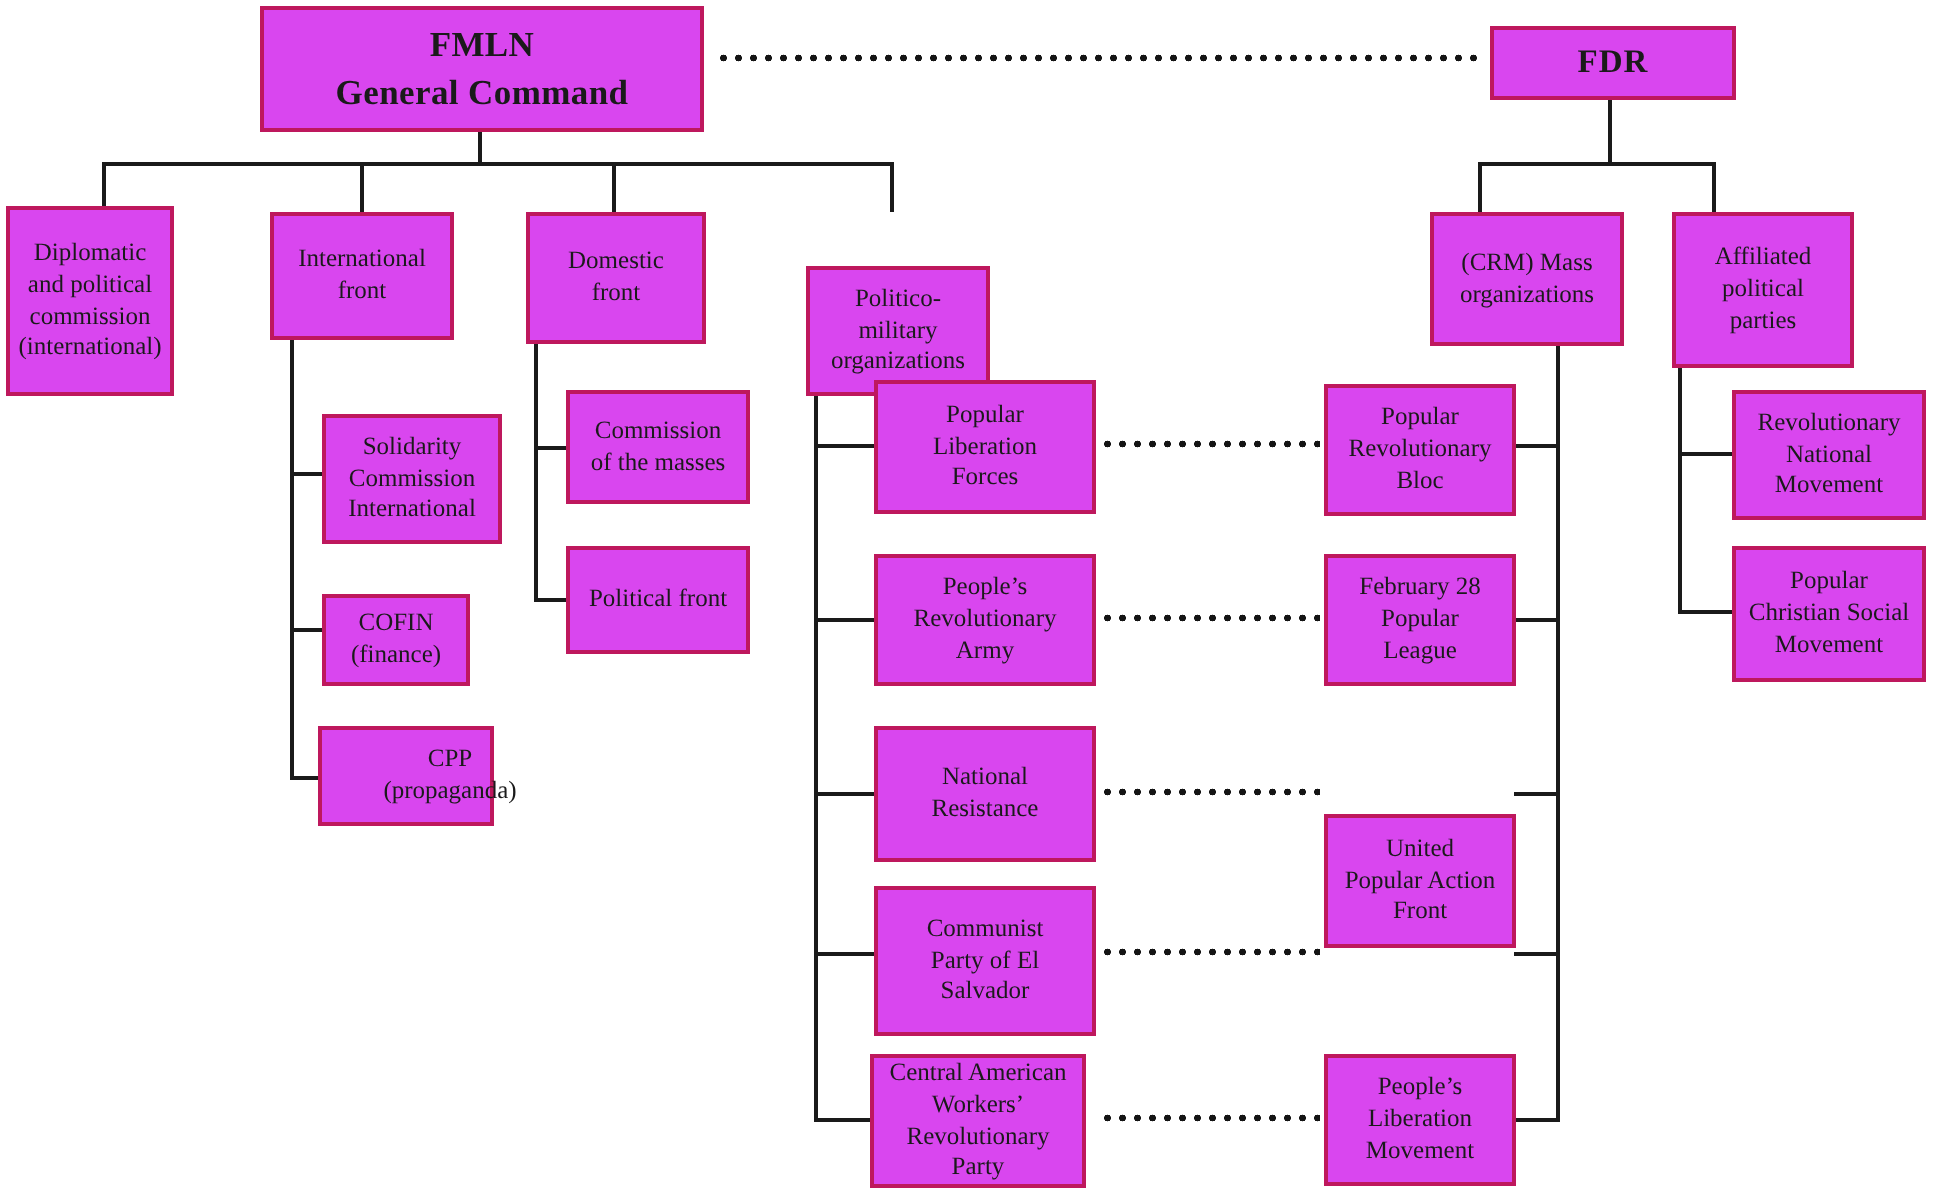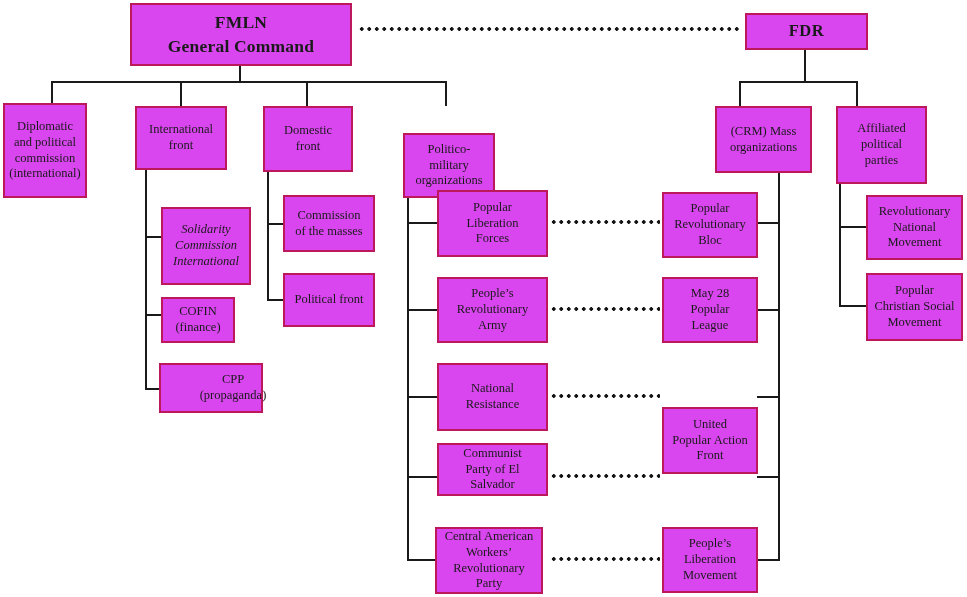--- a/index.html
+++ b/index.html
@@ -100,30 +100,30 @@
   <div class="box" style="left:715px; top:106px; width:97px; height:67px;">
     <span class="lbl">(CRM) Mass
 organizations</span>
   </div>
   <div class="box" style="left:836px; top:106px; width:91px; height:78px;">
     <span class="lbl">Affiliated
 political
 parties</span>
   </div>
 
-  <div class="box" style="left:161px; top:207px; width:90px; height:78px;font-style:italic;">
+  <div class="box" style="left:161px; top:207px; width:90px; height:65px;">
     <span class="lbl">Solidarity
 Commission
 International</span>
   </div>
   <div class="box" style="left:161px; top:297px; width:74px; height:46px;">
     <span class="lbl">COFIN
 (finance)</span>
   </div>
-  <div class="box" style="left:159px; top:363px; width:104px; height:50px;padding-left:44px;">
+  <div class="box" style="left:159px; top:363px; width:88px; height:50px;padding-left:44px;">
     <span class="lbl">CPP
 (propaganda)</span>
   </div>
 
   <div class="box" style="left:283px; top:195px; width:92px; height:57px;">
     <span class="lbl">Commission
 of the masses</span>
   </div>
   <div class="box" style="left:283px; top:273px; width:92px; height:54px;">
     <span class="lbl">Political front</span>
@@ -136,39 +136,39 @@
   </div>
   <div class="box" style="left:437px; top:277px; width:111px; height:66px;">
     <span class="lbl">People’s
 Revolutionary
 Army</span>
   </div>
   <div class="box" style="left:437px; top:363px; width:111px; height:68px;">
     <span class="lbl">National
 Resistance</span>
   </div>
-  <div class="box" style="left:437px; top:443px; width:111px; height:53px;">
+  <div class="box" style="left:437px; top:443px; width:111px; height:75px;">
     <span class="lbl">Communist
 Party of El
 Salvador</span>
   </div>
   <div class="box" style="left:435px; top:527px; width:108px; height:67px;">
     <span class="lbl">Central American
 Workers’
 Revolutionary
 Party</span>
   </div>
 
   <div class="box" style="left:662px; top:192px; width:96px; height:66px;">
     <span class="lbl">Popular
 Revolutionary
 Bloc</span>
   </div>
   <div class="box" style="left:662px; top:277px; width:96px; height:66px;">
-    <span class="lbl">May 28
+    <span class="lbl">February 28
 Popular
 League</span>
   </div>
   <div class="box" style="left:662px; top:363px; width:96px; height:67px;margin-top:44px;">
     <span class="lbl">United
 Popular Action
 Front</span>
   </div>
   <div class="box" style="left:662px; top:527px; width:96px; height:66px;">
     <span class="lbl">People’s

